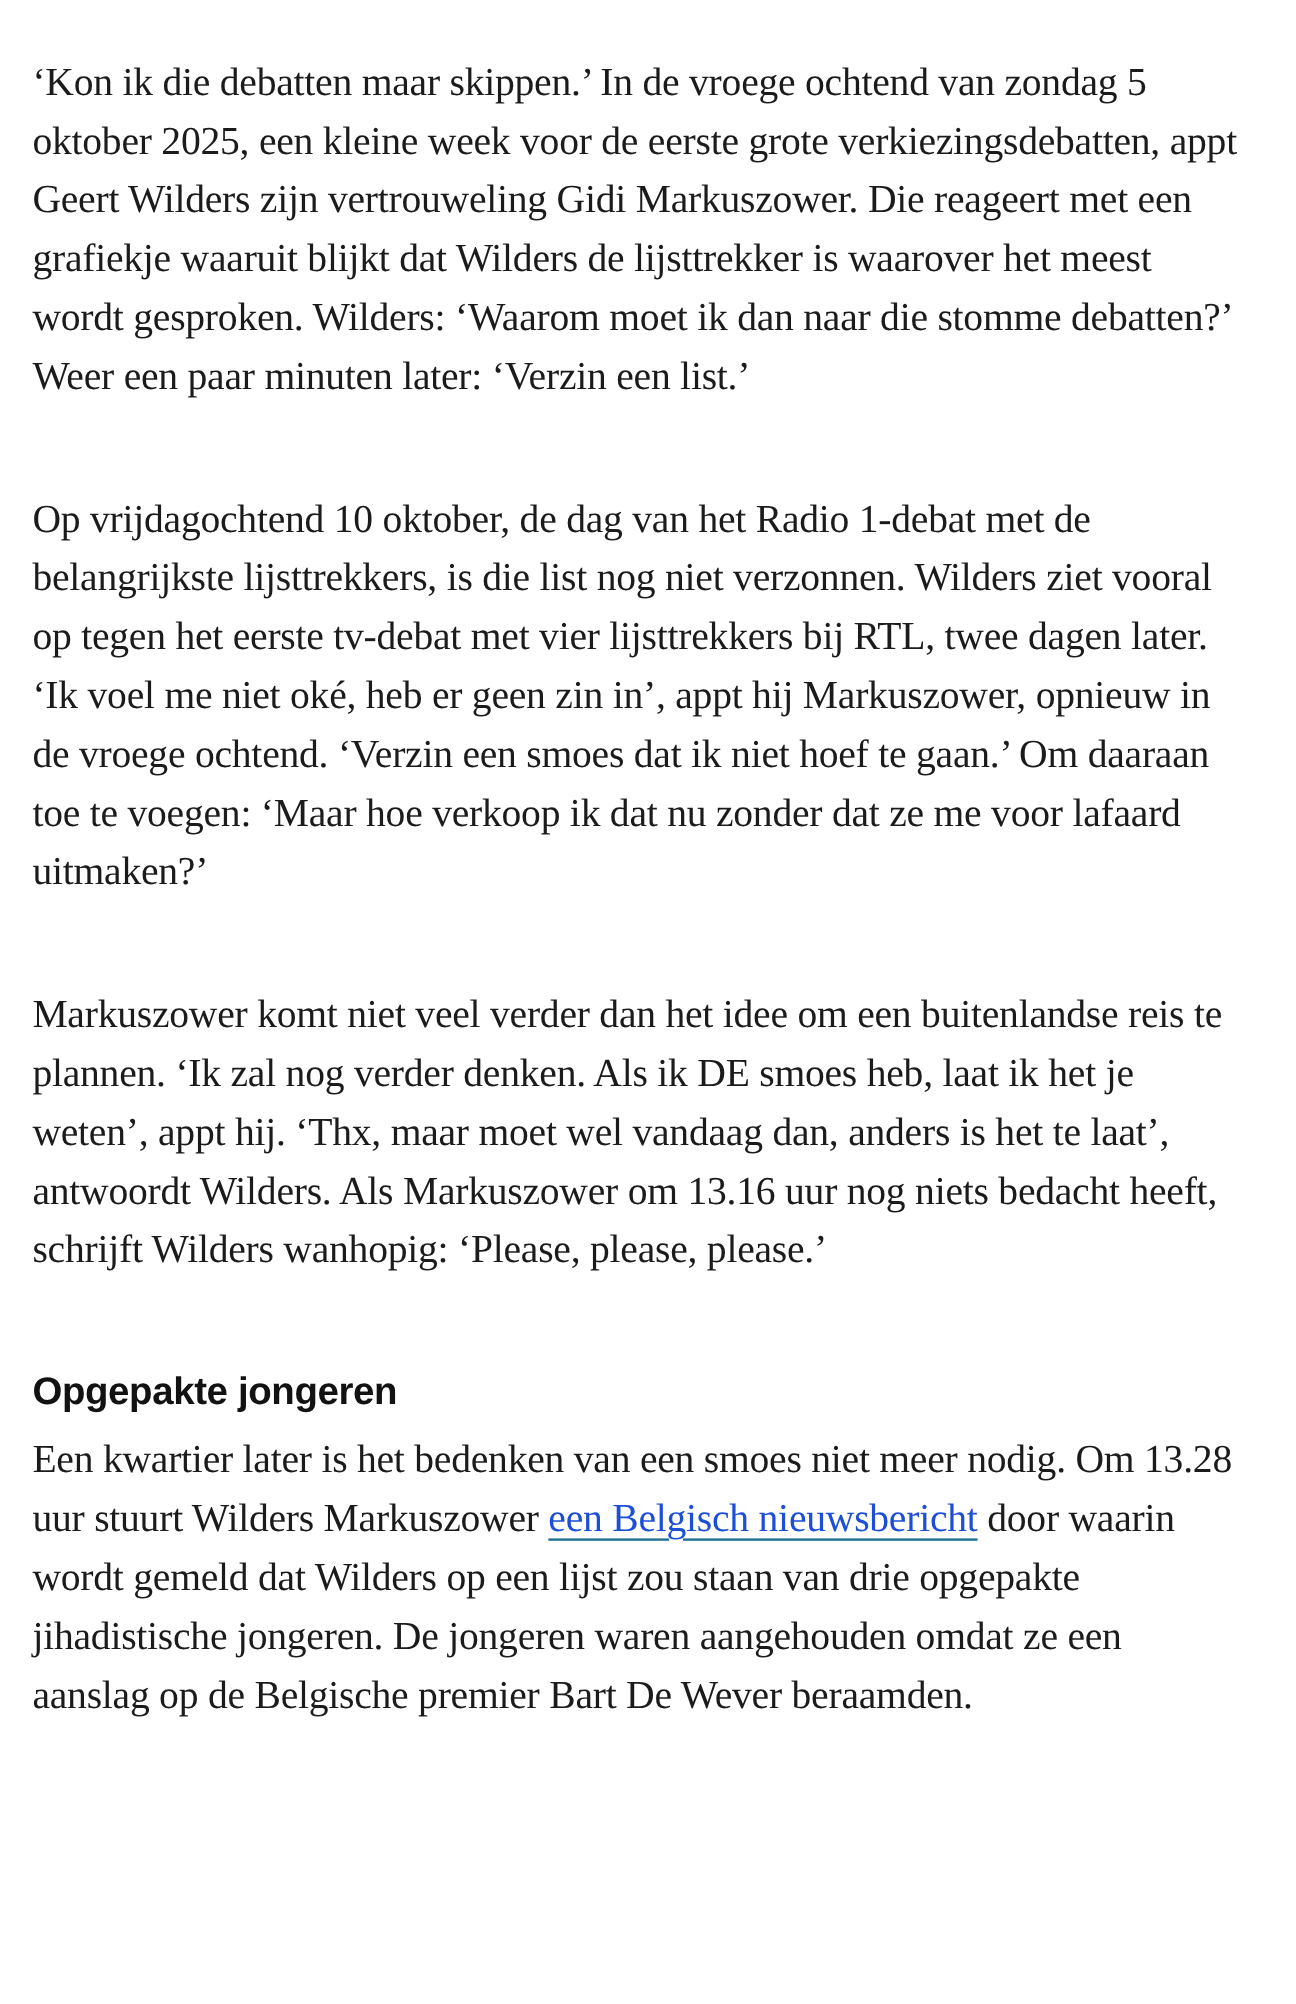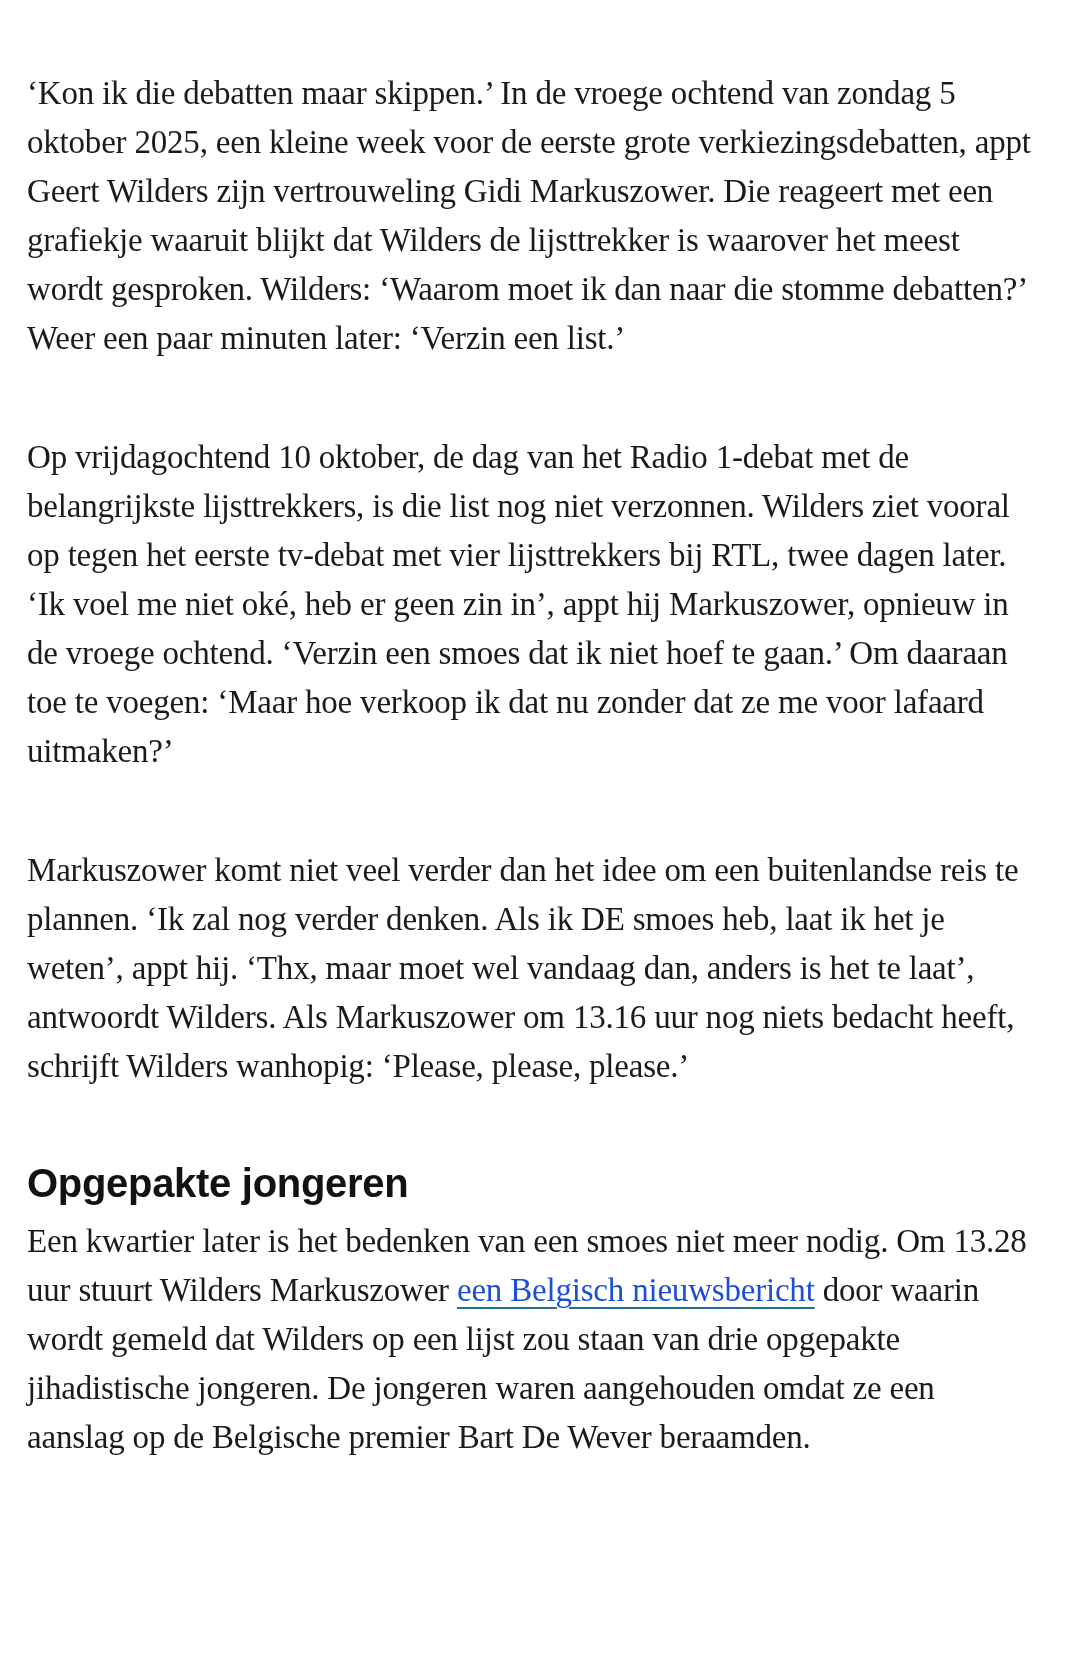--- a/index.html
+++ b/index.html
@@ -8,39 +8,39 @@
     background: #ffffff;
   }
   body {
     width: 1080px;
     min-height: 1670px;
     box-sizing: border-box;
   }
   .article-body {
     box-sizing: border-box;
     width: 1080px;
-    padding: 69px 28px 40px 27px;
+    padding: 45px 28px 40px 27px;
   }
   .body-paragraph {
     font-family: "Liberation Serif", serif;
     font-size: 33px;
     line-height: 49px;
     letter-spacing: -0.2px;
     color: #1b1b1b;
     margin: 0 0 70px 0;
     max-width: 1005px;
     text-align: left;
   }
   .body-paragraph.last {
     margin-bottom: 0;
   }
   .section-heading {
     font-family: "Liberation Sans", sans-serif;
     font-weight: 700;
-    font-size: 40px;
+    font-size: 32px;
     line-height: 44px;
     letter-spacing: -0.3px;
     color: #121212;
     margin: 0 0 12px 0;
   }
   .inline-link {
     color: #1d4ed8;
     text-decoration: underline;
     text-decoration-thickness: 2px;
     text-underline-offset: 6px;

